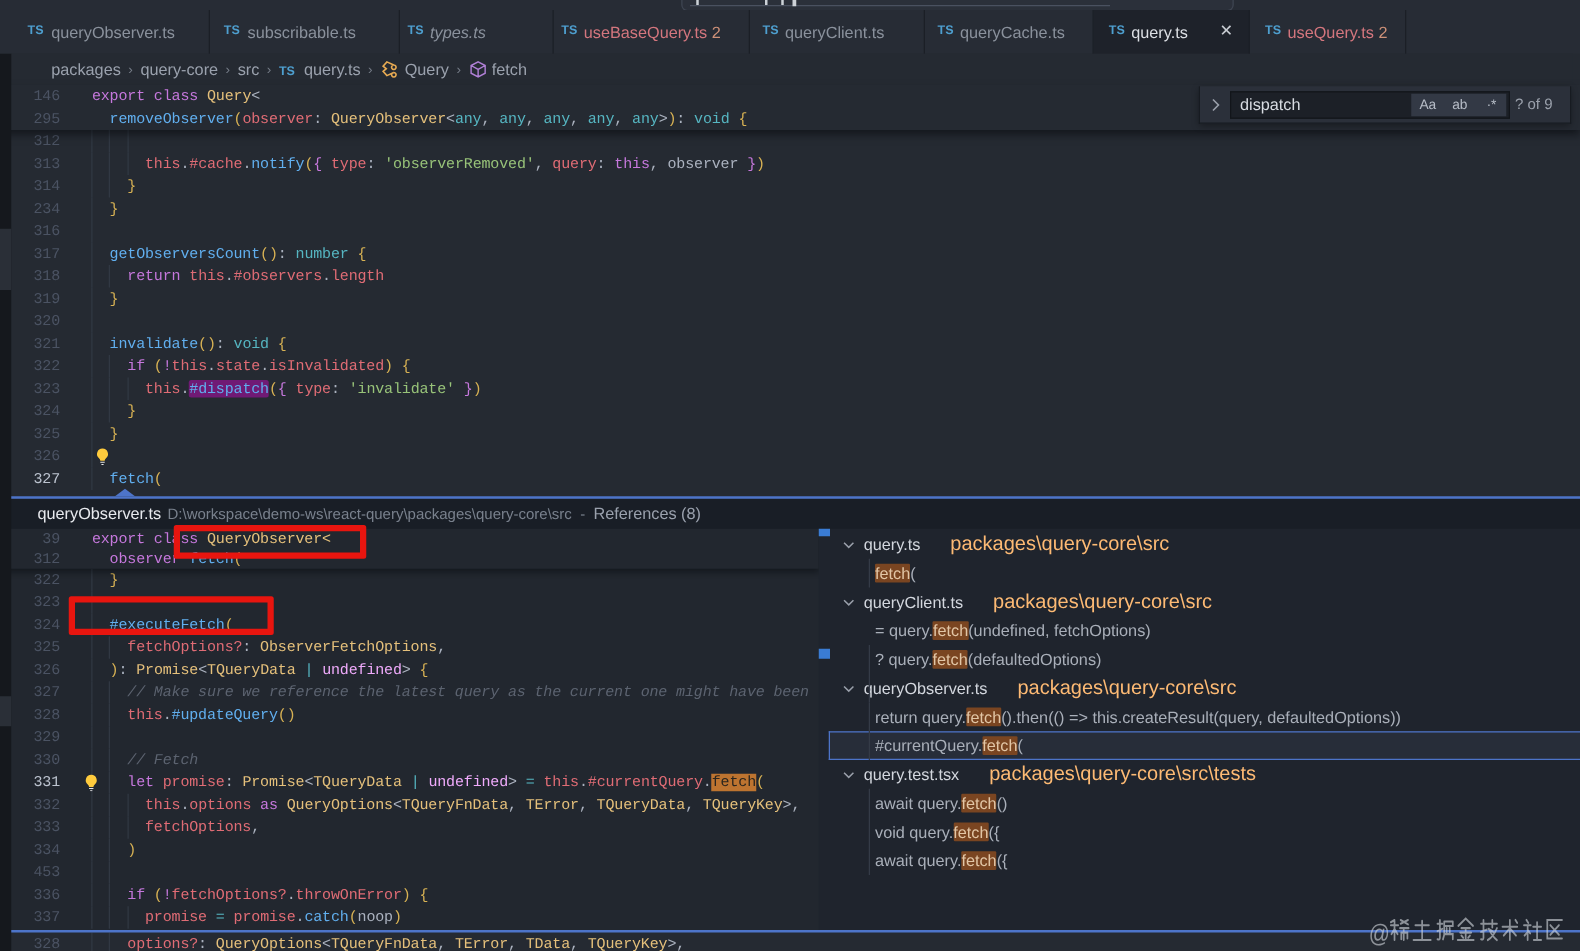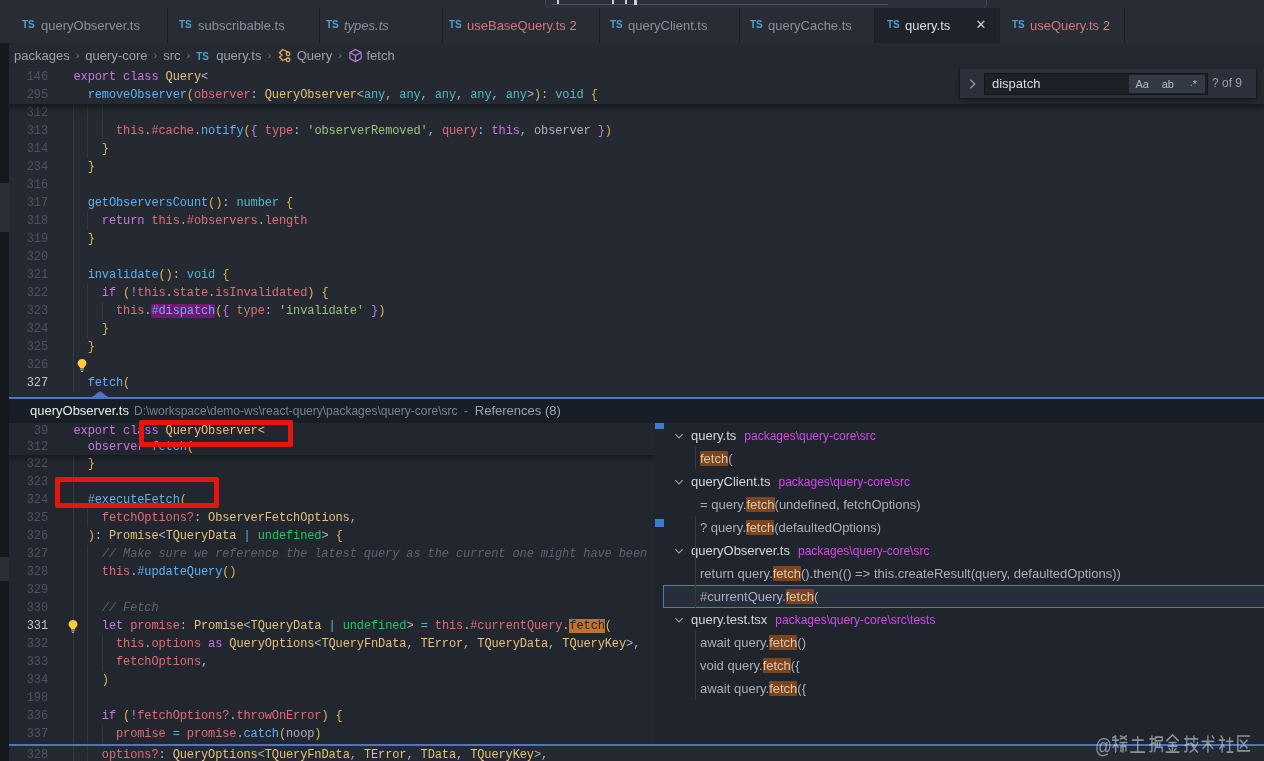--- a/index.html
+++ b/index.html
@@ -8,30 +8,30 @@
 #qoin{position:absolute;left:6px;top:12px;width:336px;height:1px;background:#4a5160}
 
 #tabs{position:absolute;left:0;top:8px;width:1264px;height:35px;background:#272c35}
 .tab{position:absolute;top:0;height:35px;box-sizing:border-box;border-right:1px solid #1b1f26;color:#8a919c;font-size:13px}
 .tab .lbl{position:absolute;top:0;line-height:35px;white-space:nowrap}
 .ts{position:absolute;top:11px;font-size:10px;font-weight:bold;color:#4e9fcf;letter-spacing:0px}
 .tab.active{background:#1e222a;color:#dcdfe4}
 .tab .num{color:#ce9178}
 .tab .x{position:absolute;top:9px;width:16px;height:16px;color:#c8ccd2;font-size:13px;text-align:center;line-height:16px}
 
-#crumbs{position:absolute;left:9px;top:43px;padding-left:5px;width:1217px;height:25px;background:#252a32;color:#9aa1ad;font-size:13px;line-height:25px;white-space:nowrap}
+#crumbs{position:absolute;left:9px;top:43px;padding-left:32px;width:1217px;height:25px;background:#252a32;color:#9aa1ad;font-size:13px;line-height:25px;white-space:nowrap}
 #crumbs .sep{color:#767d88;font-size:11px;padding:0 6px;position:relative;top:-1px}
 #crumbs .tsmall{color:#4e9fcf;font-size:10px;font-weight:bold}
 
 .r{position:absolute;left:9px;right:0;height:18px;font:12px/18px "Liberation Mono",monospace;letter-spacing:-0.12px;color:#abb2bf;white-space:pre}
 .r i{position:absolute;left:0;top:0;width:39px;text-align:right;font-style:normal;color:#4b5363}
 .r i.cur{color:#bcc3cf}
 .r pre{position:absolute;left:64.5px;top:0;margin:0;font:inherit}
 .gl{position:absolute;top:0;bottom:0;width:1px;background:#313843}
-.pu{color:#c678dd}.rd{color:#e06c75}.bl{color:#61afef}.cy{color:#56b6c2}.gr{color:#98c379}.yl{color:#e5c07b}.orx{color:#22c55e}.wh{color:#abb2bf}.cm{color:#5c6370;font-style:italic}.gd{color:#d8b254}
+.pu{color:#c678dd}.rd{color:#e06c75}.bl{color:#61afef}.cy{color:#56b6c2}.gr{color:#98c379}.yl{color:#e5c07b}.orx{color:#f0abfc}.wh{color:#abb2bf}.cm{color:#5c6370;font-style:italic}.gd{color:#d8b254}
 .mh{background:#701a75;border-radius:2px}
 .fm{background:#bd7430;color:#2a251e}
 #stickyA{position:absolute;left:0;top:68px;width:1264px;height:36px;background:#252a32;box-shadow:0 4px 6px rgba(5,8,12,.5);z-index:3}
 #stickyA .r{left:9px}
 
 #find{position:absolute;left:959px;top:69px;width:298px;height:30px;background:#2b303a;border:1px solid #171b21;border-top:none;box-sizing:border-box;box-shadow:0 2px 6px rgba(0,0,0,.4);z-index:6}
 #find .chev{position:absolute;left:6px;top:8px;width:14px;height:14px;color:#9aa0ab}
 #find .inp{position:absolute;left:24px;top:4px;width:222px;height:20px;background:#1c2027;border:1px solid #12151a}
 #find .inp .q{position:absolute;left:7px;top:1px;line-height:18px;font-size:13px;color:#d8dce2}
 #find .opts{position:absolute;top:2px;height:16px;line-height:16px;color:#b6bcc6;font-size:11px;z-index:2}
@@ -43,21 +43,21 @@
 #peekhead{position:absolute;left:0;top:399px;width:1264px;height:24px;background:#191e26;z-index:4}
 #peekhead .fn{position:absolute;left:30px;top:0;line-height:24px;font-size:13px;color:#e8eaee}
 #peekhead .pth{position:absolute;left:134px;top:0;line-height:24px;font-size:12px;color:#79818d}
 #peekbody{position:absolute;left:0;top:423px;width:1264px;height:321px;background:#22272f;overflow:hidden}
 #peekedit{position:absolute;left:0;top:0;width:655px;height:321px;overflow:hidden}
 #peeksticky{position:absolute;left:0;top:0;width:655px;height:32px;background:#22272f;box-shadow:0 3px 5px rgba(5,8,12,.45);z-index:2}
 #refs{position:absolute;left:655px;top:0;width:609px;height:321px;background:#1f242d;font-size:13px;color:#a9afb9}
 .refrow{position:absolute;left:0;width:609px;height:23px;line-height:23px;white-space:nowrap;overflow:hidden}
 .refrow .chv{position:absolute;left:18px;top:6px}
 .refrow .fnm{position:absolute;left:36px;color:#d3d7de}
-.refrow .fpath{color:#d946ef;font-size:12px;margin-left:8px}
+.refrow .fpath{color:#fdba74;font-size:16px;margin-left:24px}
 .refrow .txt{position:absolute;left:45px;color:#a9afb9}
 .rm{background:#7a4521;color:#e2c6a6;border-radius:1px}
 .refsel{position:absolute;left:8px;width:601px;height:23px;box-sizing:border-box;background:#272d39;border-top:1px solid #4d74c9;border-bottom:1px solid #4d74c9;border-left:1px solid #4d74c9}
 .tguide{position:absolute;width:1px;background:#343b47}
 
 .redbox{position:absolute;box-sizing:border-box;border:5px solid #e8150f;border-radius:2px;z-index:9}
 
 #lstrip{position:absolute;left:0;top:43px;width:9px;height:718px;background:#15181d;z-index:7}
 .lsblk{position:absolute;left:0;width:9px;background:#2a2f37}
 .bulb{position:absolute;z-index:2}
@@ -180,21 +180,21 @@
           <div class="r" style="top:140px"><i>328</i><u class="gl" style="left:64px"></u><u class="gl" style="left:78px"></u><pre>    <span class="rd">this</span><span class="wh">.</span><span class="bl">#updateQuery</span><span class="gd">()</span></pre></div>
           <div class="r" style="top:158px"><i>329</i><u class="gl" style="left:64px"></u><u class="gl" style="left:78px"></u><pre></pre></div>
           <div class="r" style="top:176px"><i>330</i><u class="gl" style="left:64px"></u><u class="gl" style="left:78px"></u><pre>    <span class="cm">// Fetch</span></pre></div>
           <div class="r" style="top:194px"><i class="cur">331</i><u class="gl" style="left:64px"></u><u class="gl" style="left:78px"></u><svg class="bulb" style="left:57px;top:2px" width="14" height="14" viewBox="0 0 16 16">
               <path fill="#ffcb3d" d="M8 1a5 5 0 0 0-3 9c.6.5 1 1.2 1 2h4c0-.8.4-1.5 1-2a5 5 0 0 0-3-9z"></path>
               <path fill="#e8e8e8" d="M6 13h4v1H6zm1 2h2v1H7z"></path>
             </svg><pre>    <span class="pu">let</span> <span class="rd">promise</span><span class="wh">:</span> <span class="yl">Promise</span><span class="wh">&lt;</span><span class="yl">TQueryData</span> <span class="cy">|</span> <span class="orx">undefined</span><span class="wh">&gt;</span> <span class="cy">=</span> <span class="rd">this</span><span class="wh">.</span><span class="rd">#currentQuery</span><span class="wh">.</span><span class="fm">fetch</span><span class="gd">(</span></pre></div>
           <div class="r" style="top:212px"><i>332</i><u class="gl" style="left:64px"></u><u class="gl" style="left:78px"></u><u class="gl" style="left:93px"></u><pre>      <span class="rd">this</span><span class="wh">.</span><span class="rd">options</span> <span class="pu">as</span> <span class="yl">QueryOptions</span><span class="wh">&lt;</span><span class="yl">TQueryFnData</span><span class="wh">,</span> <span class="yl">TError</span><span class="wh">,</span> <span class="yl">TQueryData</span><span class="wh">,</span> <span class="yl">TQueryKey</span><span class="wh">&gt;</span><span class="wh">,</span></pre></div>
           <div class="r" style="top:230px"><i>333</i><u class="gl" style="left:64px"></u><u class="gl" style="left:78px"></u><u class="gl" style="left:93px"></u><pre>      <span class="rd">fetchOptions</span><span class="wh">,</span></pre></div>
           <div class="r" style="top:248px"><i>334</i><u class="gl" style="left:64px"></u><u class="gl" style="left:78px"></u><pre>    <span class="gd">)</span></pre></div>
-          <div class="r" style="top:266px"><i>198</i><u class="gl" style="left:64px"></u><u class="gl" style="left:78px"></u><pre></pre></div>
+          <div class="r" style="top:266px"><i>453</i><u class="gl" style="left:64px"></u><u class="gl" style="left:78px"></u><pre></pre></div>
           <div class="r" style="top:284px"><i>336</i><u class="gl" style="left:64px"></u><u class="gl" style="left:78px"></u><pre>    <span class="pu">if</span> <span class="gd">(</span><span class="pu">!</span><span class="rd">fetchOptions?</span><span class="wh">.</span><span class="rd">throwOnError</span><span class="gd">)</span> <span class="gd">{</span></pre></div>
           <div class="r" style="top:302px"><i>337</i><u class="gl" style="left:64px"></u><u class="gl" style="left:78px"></u><u class="gl" style="left:93px"></u><pre>      <span class="rd">promise</span> <span class="cy">=</span> <span class="rd">promise</span><span class="wh">.</span><span class="bl">catch</span><span class="gd">(</span><span class="wh">noop</span><span class="gd">)</span></pre></div>
         </div>
     <div id="peeksticky">
       <div class="r" style="top:0;height:16px;line-height:16px"><i>39</i><pre><span class="pu">export</span> <span class="pu">class</span> <span class="yl">QueryObserver</span><span class="yl">&lt;</span></pre></div>
       <div class="r" style="top:16px;height:16px;line-height:16px"><i>312</i><pre>  <span class="pu">observer</span> <span class="bl">fetch</span><span class="gd">(</span></pre></div>
     </div>
   </div>
   <div id="refs">
         <div class="refrow" style="top:1px">

